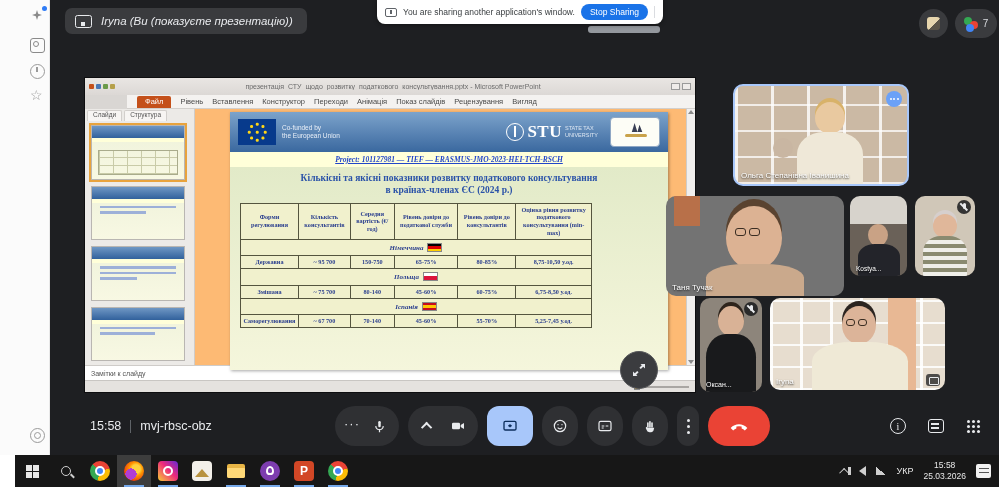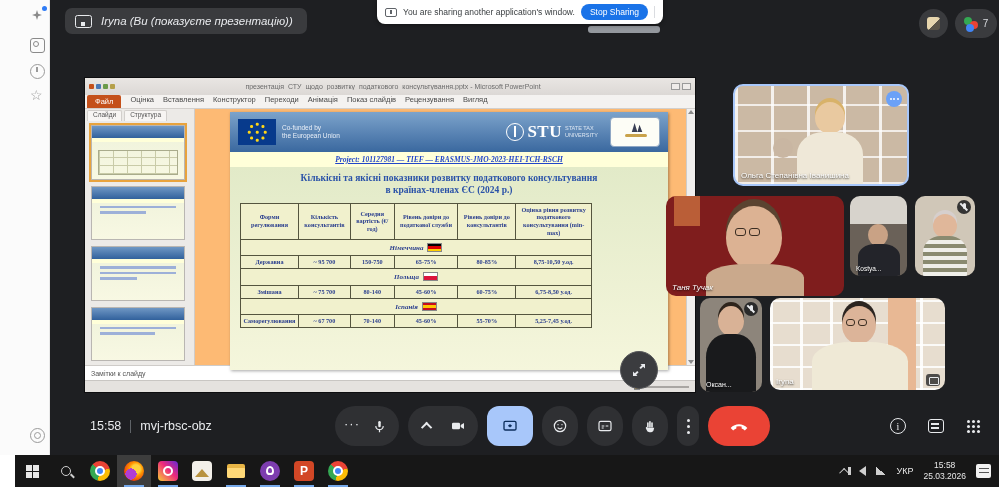--- a/index.html
+++ b/index.html
@@ -46,21 +46,21 @@
   .avatars i:nth-child(2){ left:6px; top:4px; background:#ea4335; }
   .avatars i:nth-child(3){ left:2px; top:7px; background:#4285f4; }
   .people-badge b { color:#dadce0; font-size:10px; font-weight:normal; }
 
   
   .ppt { position:absolute; left:35px; top:78px; width:610px; height:314px; background:#d9d6d3; box-shadow:0 0 0 1px #0e0e10; display:flex; flex-direction:column; }
   .ppt-titlebar { height:17px; background:linear-gradient(#e9e6e3,#dcd8d5); display:flex; align-items:center; padding:0 4px; gap:2px; }
   .qa-dot { width:5px; height:5px; border-radius:1px; }
   .ppt-title { flex:1; text-align:center; font-size:7px; color:#6b6b6b; white-space:nowrap; overflow:hidden; }
   .win-btn { width:9px; height:7px; border:1px solid #9a9a9a; background:#efecea; }
-  .ppt-menubar { height:14px; background:#f4f2f0; border-bottom:1px solid #d2cfcc; display:flex; gap:9px; padding-left:2px; }
+  .ppt-menubar { height:14px; background:#f4f2f0; border-bottom:1px solid #d2cfcc; display:flex; align-items:center; gap:9px; padding-left:10px;margin-left:42px; }
   .ppt-menubar .file-tab { background:#c4501a; color:#fff; font-size:7.5px; padding:1.5px 8px; border-radius:2px 2px 0 0; }
   .ppt-menubar span.mi { font-size:7.5px; color:#4a4a4a; }
   .ppt-body { flex:1; display:flex; min-height:0; }
   .thumbs { width:110px; background:#eceae7; border-right:1px solid #cfccc9; display:flex; flex-direction:column; }
   .thumb-tabs { height:12px; display:flex; gap:2px; padding:1px 2px 0; }
   .thumb-tabs span { font-size:6.5px; color:#555; background:#f7f5f3; border:1px solid #d2cfcc; border-bottom:none; padding:0 5px; border-radius:2px 2px 0 0; }
   .thumb-list { flex:1; padding:4px 6px; display:flex; flex-direction:column; gap:6px; overflow:hidden; }
   .thumb { width:94px; height:56px; background:linear-gradient(#eef2da,#f8f8e3); border:1px solid #b9b6b2; position:relative; }
   .thumb.sel { outline:2.5px solid #e8a33d; }
   .thumb .t-head { height:12px; background:linear-gradient(#6f97c4,#31619c); }
@@ -107,21 +107,21 @@
 
   
   .tile { position:absolute; border-radius:10px; overflow:hidden; }
   .tile .name { position:absolute; left:6px; bottom:4px; color:#fff; font-size:8px; text-shadow:0 1px 2px rgba(0,0,0,.8); white-space:nowrap; }
   .shelf-bg { background:#cbb9a4; background-image:repeating-linear-gradient(90deg,rgba(255,255,255,.8) 0 3px,transparent 3px 36px),repeating-linear-gradient(0deg,rgba(255,255,255,.75) 0 2px,transparent 2px 26px); }
   .head { position:absolute; border-radius:50%; }
   .body { position:absolute; border-radius:40% 40% 0 0; }
   .tile-olha { left:683px; top:84px; width:176px; height:102px; border:2px solid #a8c7fa; }
   .tile-olha .dots-btn { position:absolute; right:5px; top:5px; width:16px; height:16px; border-radius:50%; background:#6ba1f7; display:flex; align-items:center; justify-content:center; gap:1.5px; }
   .tile-olha .dots-btn i { width:2px; height:2px; border-radius:50%; background:#fff; }
-  .tile-tanya { left:616px; top:196px; width:178px; height:100px; background:#7f1d1d;font-style:italic; }
+  .tile-tanya { left:616px; top:196px; width:178px; height:100px; background:#737373; }
   .tile-tanya::before { content:""; position:absolute; left:8px; top:0; width:26px; height:30px; background:#c96f3f; opacity:.8; }
   .glasses { position:absolute; display:flex; gap:3px; }
   .glasses i { width:11px; height:8px; border:1.6px solid #3a2d22; border-radius:3px; }
   .tile-kostya { left:800px; top:196px; width:57px; height:80px; background:linear-gradient(#d7d3cc 0 35%,#6a6158 35%); }
   .tile-gray { left:865px; top:196px; width:60px; height:80px; background:#d0c7b8; }
   .stripes { background:repeating-linear-gradient(0deg,#efeee9 0 4px,#8a8a70 4px 8px) !important; }
   .tile-oksana { left:650px; top:298px; width:62px; height:94px; background:#8d857b; }
   .tile-iryna { left:720px; top:298px; width:175px; height:92px; }
   .iryna-bg { background:#e7ddcf; background-image:linear-gradient(90deg,transparent 0 118px,#e8b894 118px 146px,transparent 146px),repeating-linear-gradient(90deg,rgba(255,255,255,.9) 0 3px,transparent 3px 30px),repeating-linear-gradient(0deg,rgba(255,255,255,.85) 0 2px,transparent 2px 22px); }
   .mic-off { position:absolute; right:4px; top:4px; width:14px; height:14px; border-radius:50%; background:rgba(25,26,28,.85); }
@@ -231,21 +231,21 @@
         <span class="qa-dot" style="background:#c4501a"></span>
         <span class="qa-dot" style="background:#4a78b5"></span>
         <span class="qa-dot" style="background:#6a9a4a"></span>
         <span class="qa-dot" style="background:#b5a04a"></span>
         <span class="ppt-title">презентація_СТУ_щодо_розвитку_податкового_консультування.pptx - Microsoft PowerPoint</span>
         <span class="win-btn"></span>
         <span class="win-btn"></span>
       </div>
       <div class="ppt-menubar">
         <span class="file-tab">Файл</span>
-        <span class="mi">Оцінка</span>
+        <span class="mi">Рівень</span>
         <span class="mi">Вставлення</span>
         <span class="mi">Конструктор</span>
         <span class="mi">Переходи</span>
         <span class="mi">Анімація</span>
         <span class="mi">Показ слайдів</span>
         <span class="mi">Рецензування</span>
         <span class="mi">Вигляд</span>
       </div>
       <div class="ppt-body">
         <div class="thumbs">

